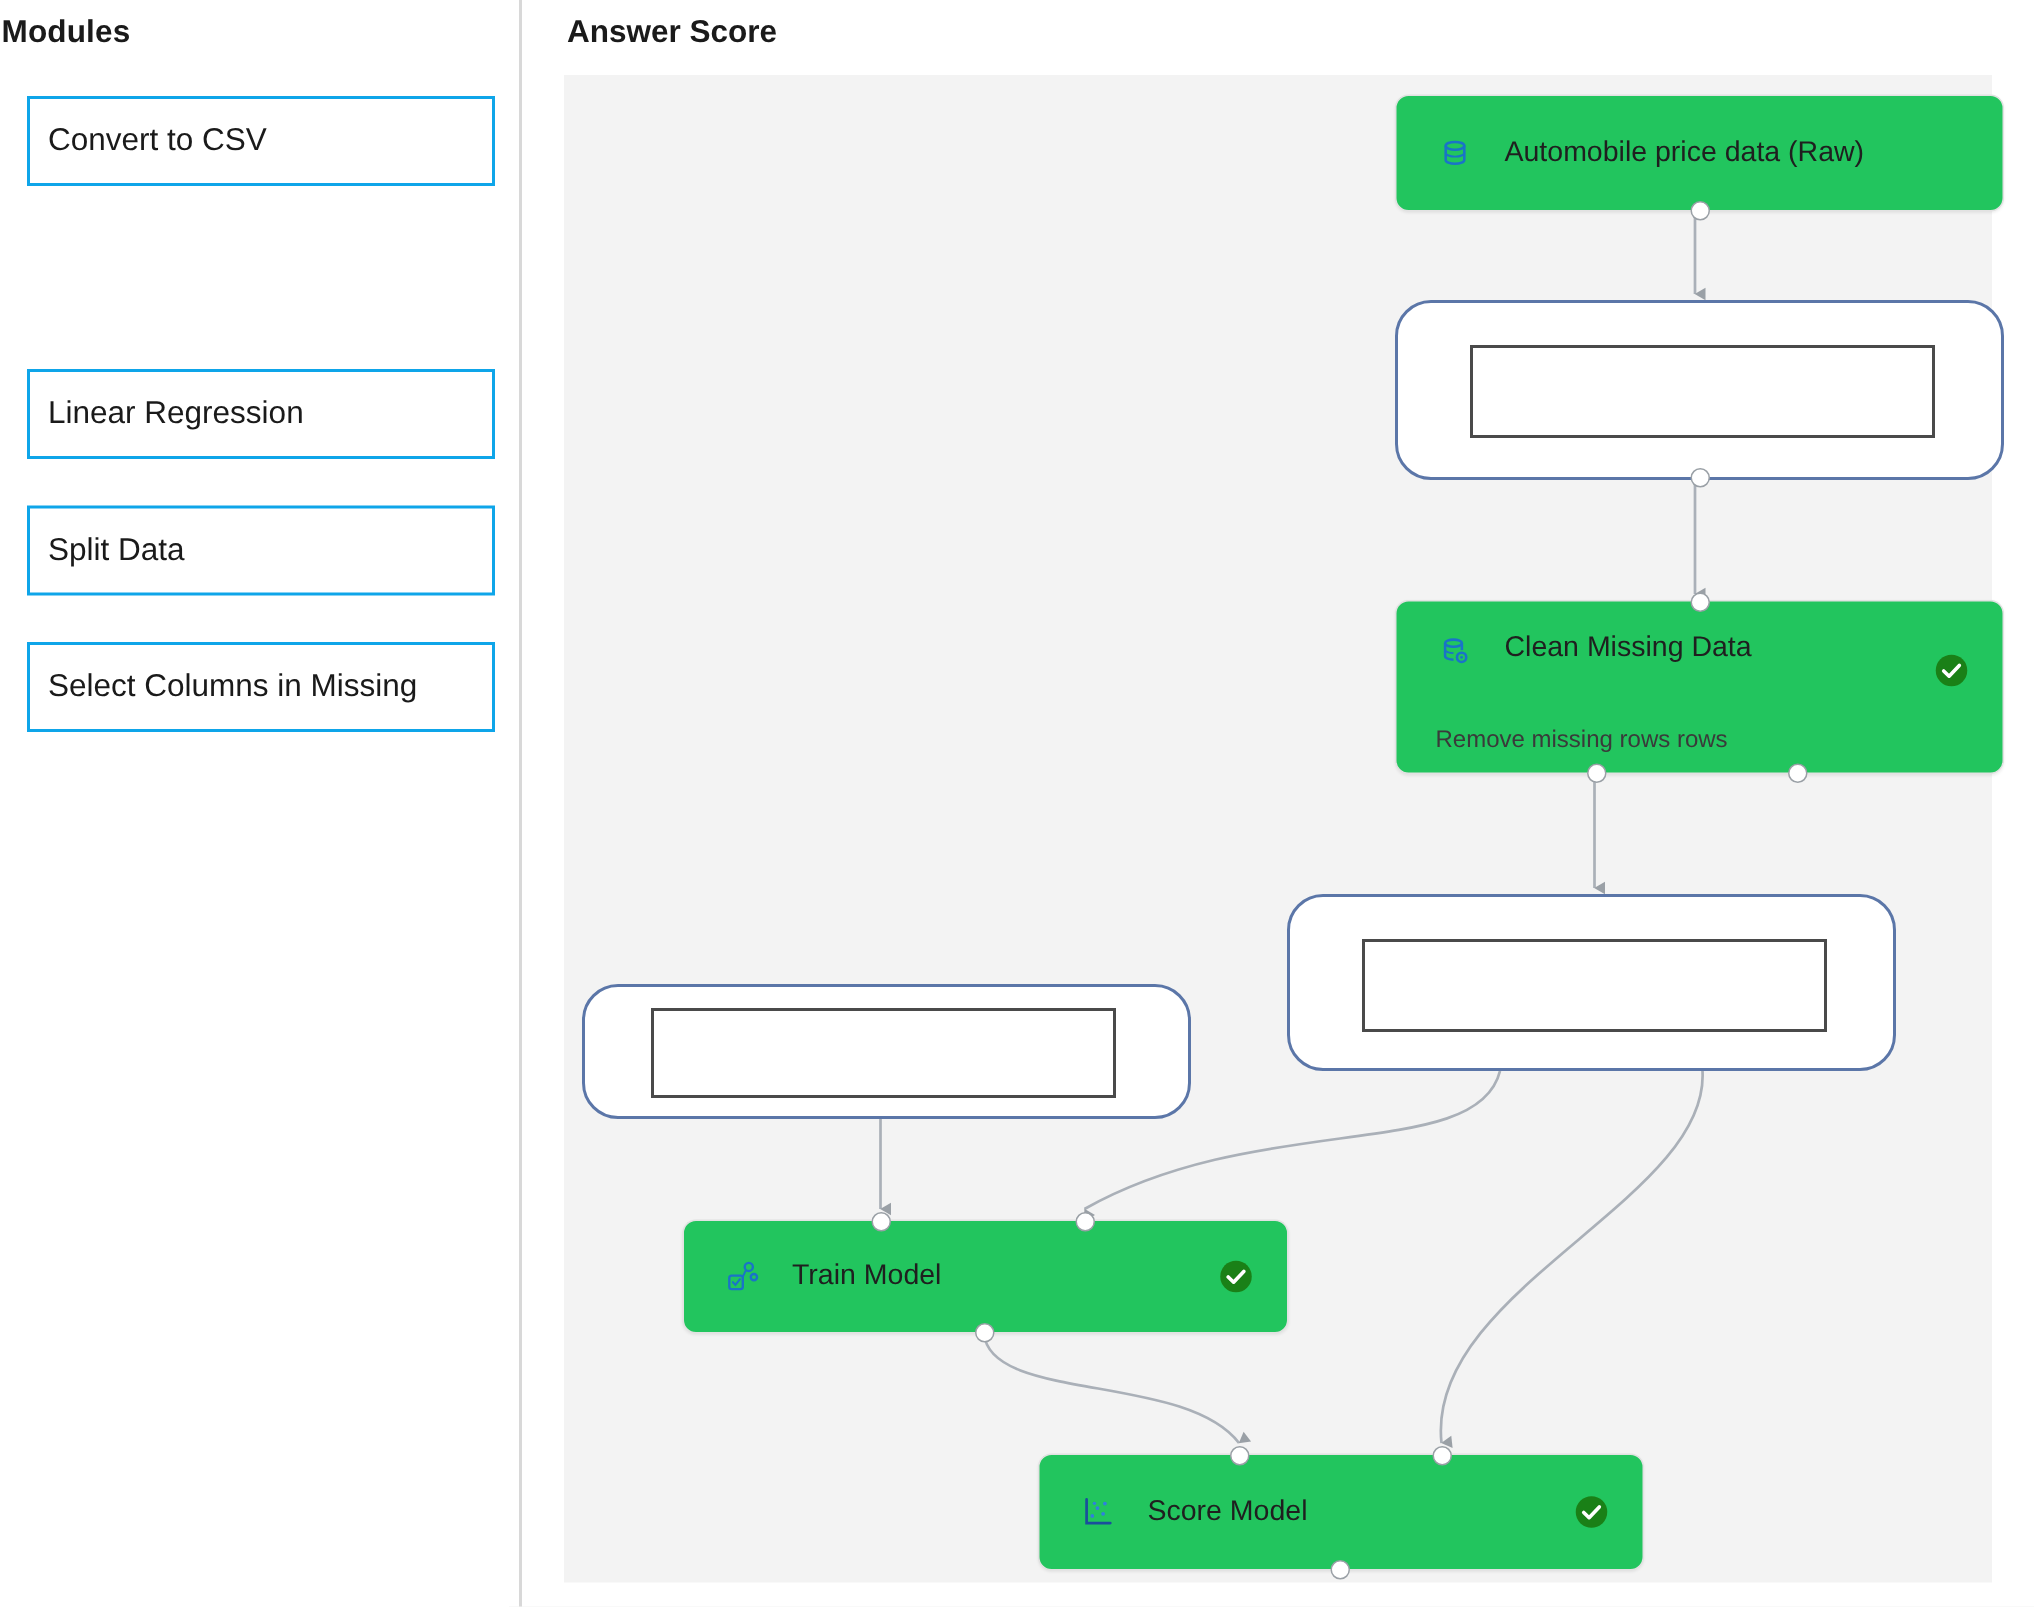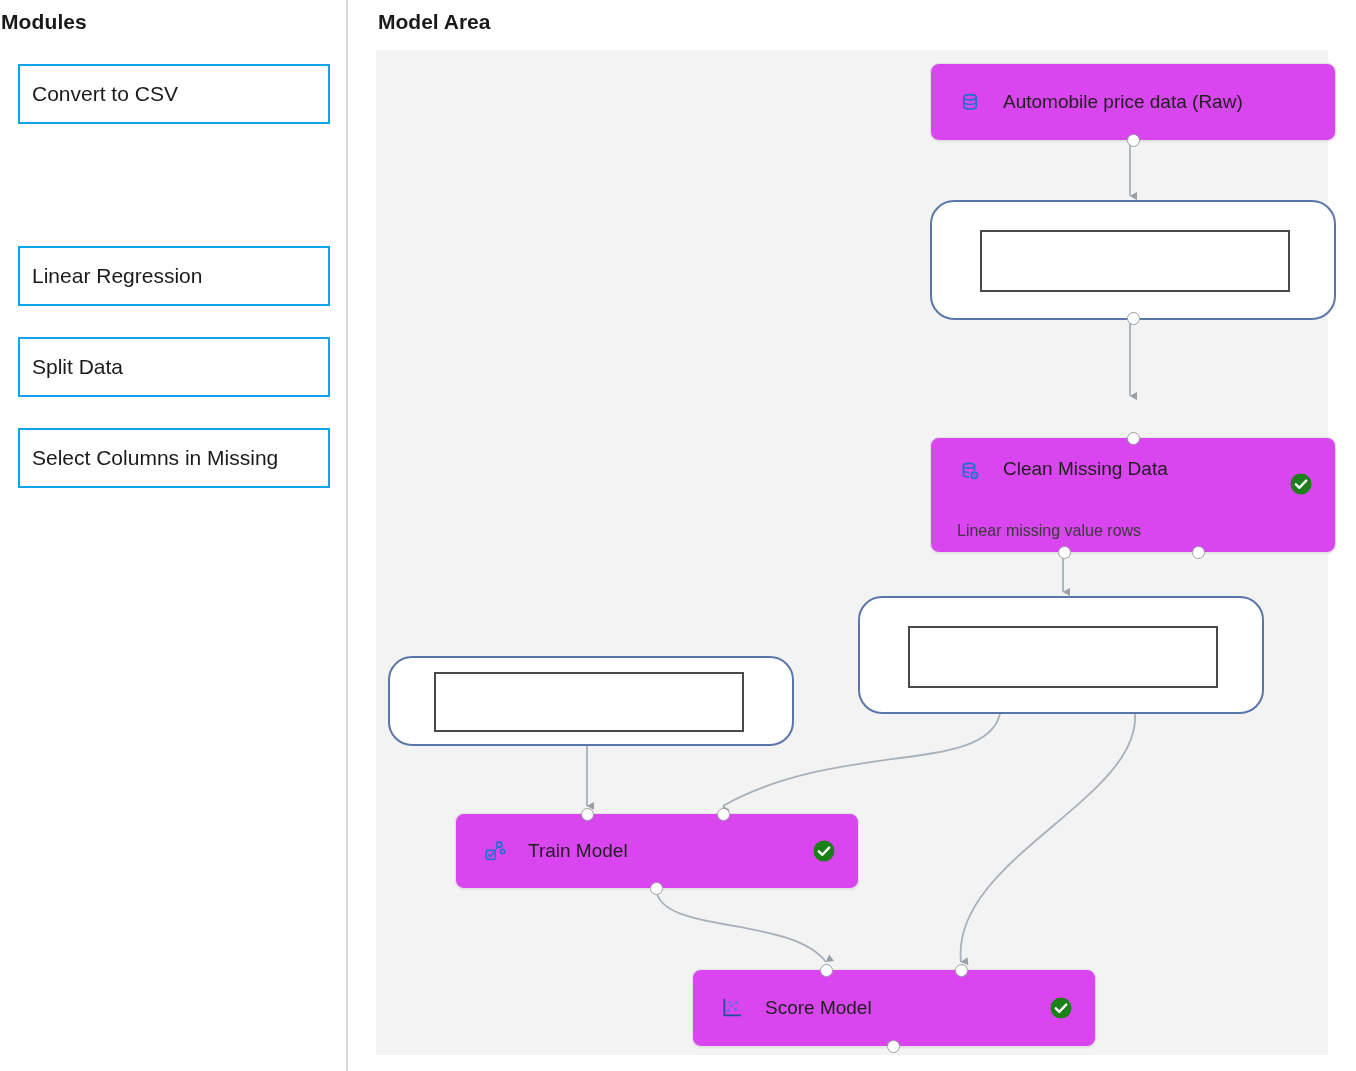--- a/index.html
+++ b/index.html
@@ -41,21 +41,21 @@
     width:952px;height:1005px;
     background:#f3f3f3;
   }
   #edges{
     position:absolute;left:0;top:0;width:1356px;height:1071px;
     pointer-events:none;
   }
   
   .node{
     position:absolute;
-    background:#d946ef;
+    background:#22c55e;
     border:1px solid #e2e2e2;
     border-radius:9px;
     box-sizing:border-box;
     box-shadow:0 1px 2px rgba(0,0,0,.07);
   }
   .node-row{
     display:flex;align-items:center;
     height:100%;
     padding:0 16px 0 26px;
     position:relative;
@@ -116,21 +116,21 @@
     <span class="module-label">Linear Regression</span>
   </div>
   <div class="module-item" style="top:337px">
     <span class="module-label">Split Data</span>
   </div>
   <div class="module-item" style="top:428px">
     <span class="module-label">Select Columns in Missing</span>
   </div>
 </div>
 
-<div id="answer-title">Model Area</div>
+<div id="answer-title">Answer Score</div>
 
 <div id="canvas"></div>
 
 <svg id="edges" viewBox="0 0 1356 1071">
   <defs>
     <marker id="arrow" markerWidth="9" markerHeight="9" refX="4.5" refY="7.6" orient="auto-start-reverse" markerUnits="userSpaceOnUse">
       <path d="M0.4,0.6 L8.6,0.6 L4.5,7.8 Z" fill="#9aa0a6"></path>
     </marker>
   </defs>
   <g stroke="#aab0b8" stroke-width="1.8" fill="none">
@@ -163,35 +163,35 @@
     <span class="node-title">Automobile price data (Raw)</span>
   </div>
   <span class="port" style="left:50%;margin-left:-6.5px;bottom:-6.5px;"></span>
 </div>
 
 <div class="dropzone" style="left:930px;top:200px;width:406px;height:120px;">
   <div class="dropzone-inner" style="left:48px;top:28px;width:310px;height:62px;"></div>
   <span class="port" style="left:50%;margin-left:-6.5px;bottom:-6.5px;"></span>
 </div>
 
-<div class="node with-sub" style="left:930px;top:400px;width:406px;height:116px;margin-top:37px;">
+<div class="node with-sub" style="left:930px;top:400px;width:406px;height:116px;">
   <div class="node-row">
     <span class="node-icon">
       <svg width="24" height="24" viewBox="0 0 24 24" fill="none" stroke="#1a73c8" stroke-width="1.7">
         <ellipse cx="11" cy="6.8" rx="5.6" ry="2.4"></ellipse>
         <path d="M5.4,6.8 V15.4 C5.4,16.8 8,17.8 11,17.8"></path>
         <path d="M16.6,6.8 V11.4"></path>
         <path d="M5.4,11 C5.4,12.4 8,13.4 11,13.4" stroke-width="1.2"></path>
         <circle cx="16.4" cy="16.2" r="3.1"></circle>
         <circle cx="16.4" cy="16.2" r="0.9" fill="#1a73c8" stroke="none"></circle>
       </svg>
     </span>
     <span class="node-title">Clean Missing Data</span>
   </div>
-  <span class="node-sub">Linear missing value rows</span>
+  <span class="node-sub">Remove missing rows rows</span>
   <span class="status-ok">
     <svg width="24" height="24" viewBox="0 0 24 24">
       <circle cx="12" cy="12" r="10.5" fill="#1a8017"></circle>
       <path d="M6.8,12.3 L10.4,15.8 L17.2,8.6" fill="none" stroke="#ffffff" stroke-width="2.4" stroke-linecap="round" stroke-linejoin="round"></path>
     </svg>
   </span>
   <span class="port" style="left:50%;margin-left:-6.5px;top:-6.5px;"></span>
   <span class="port" style="left:127px;bottom:-6.5px;"></span>
   <span class="port" style="left:261px;bottom:-6.5px;"></span>
 </div>

